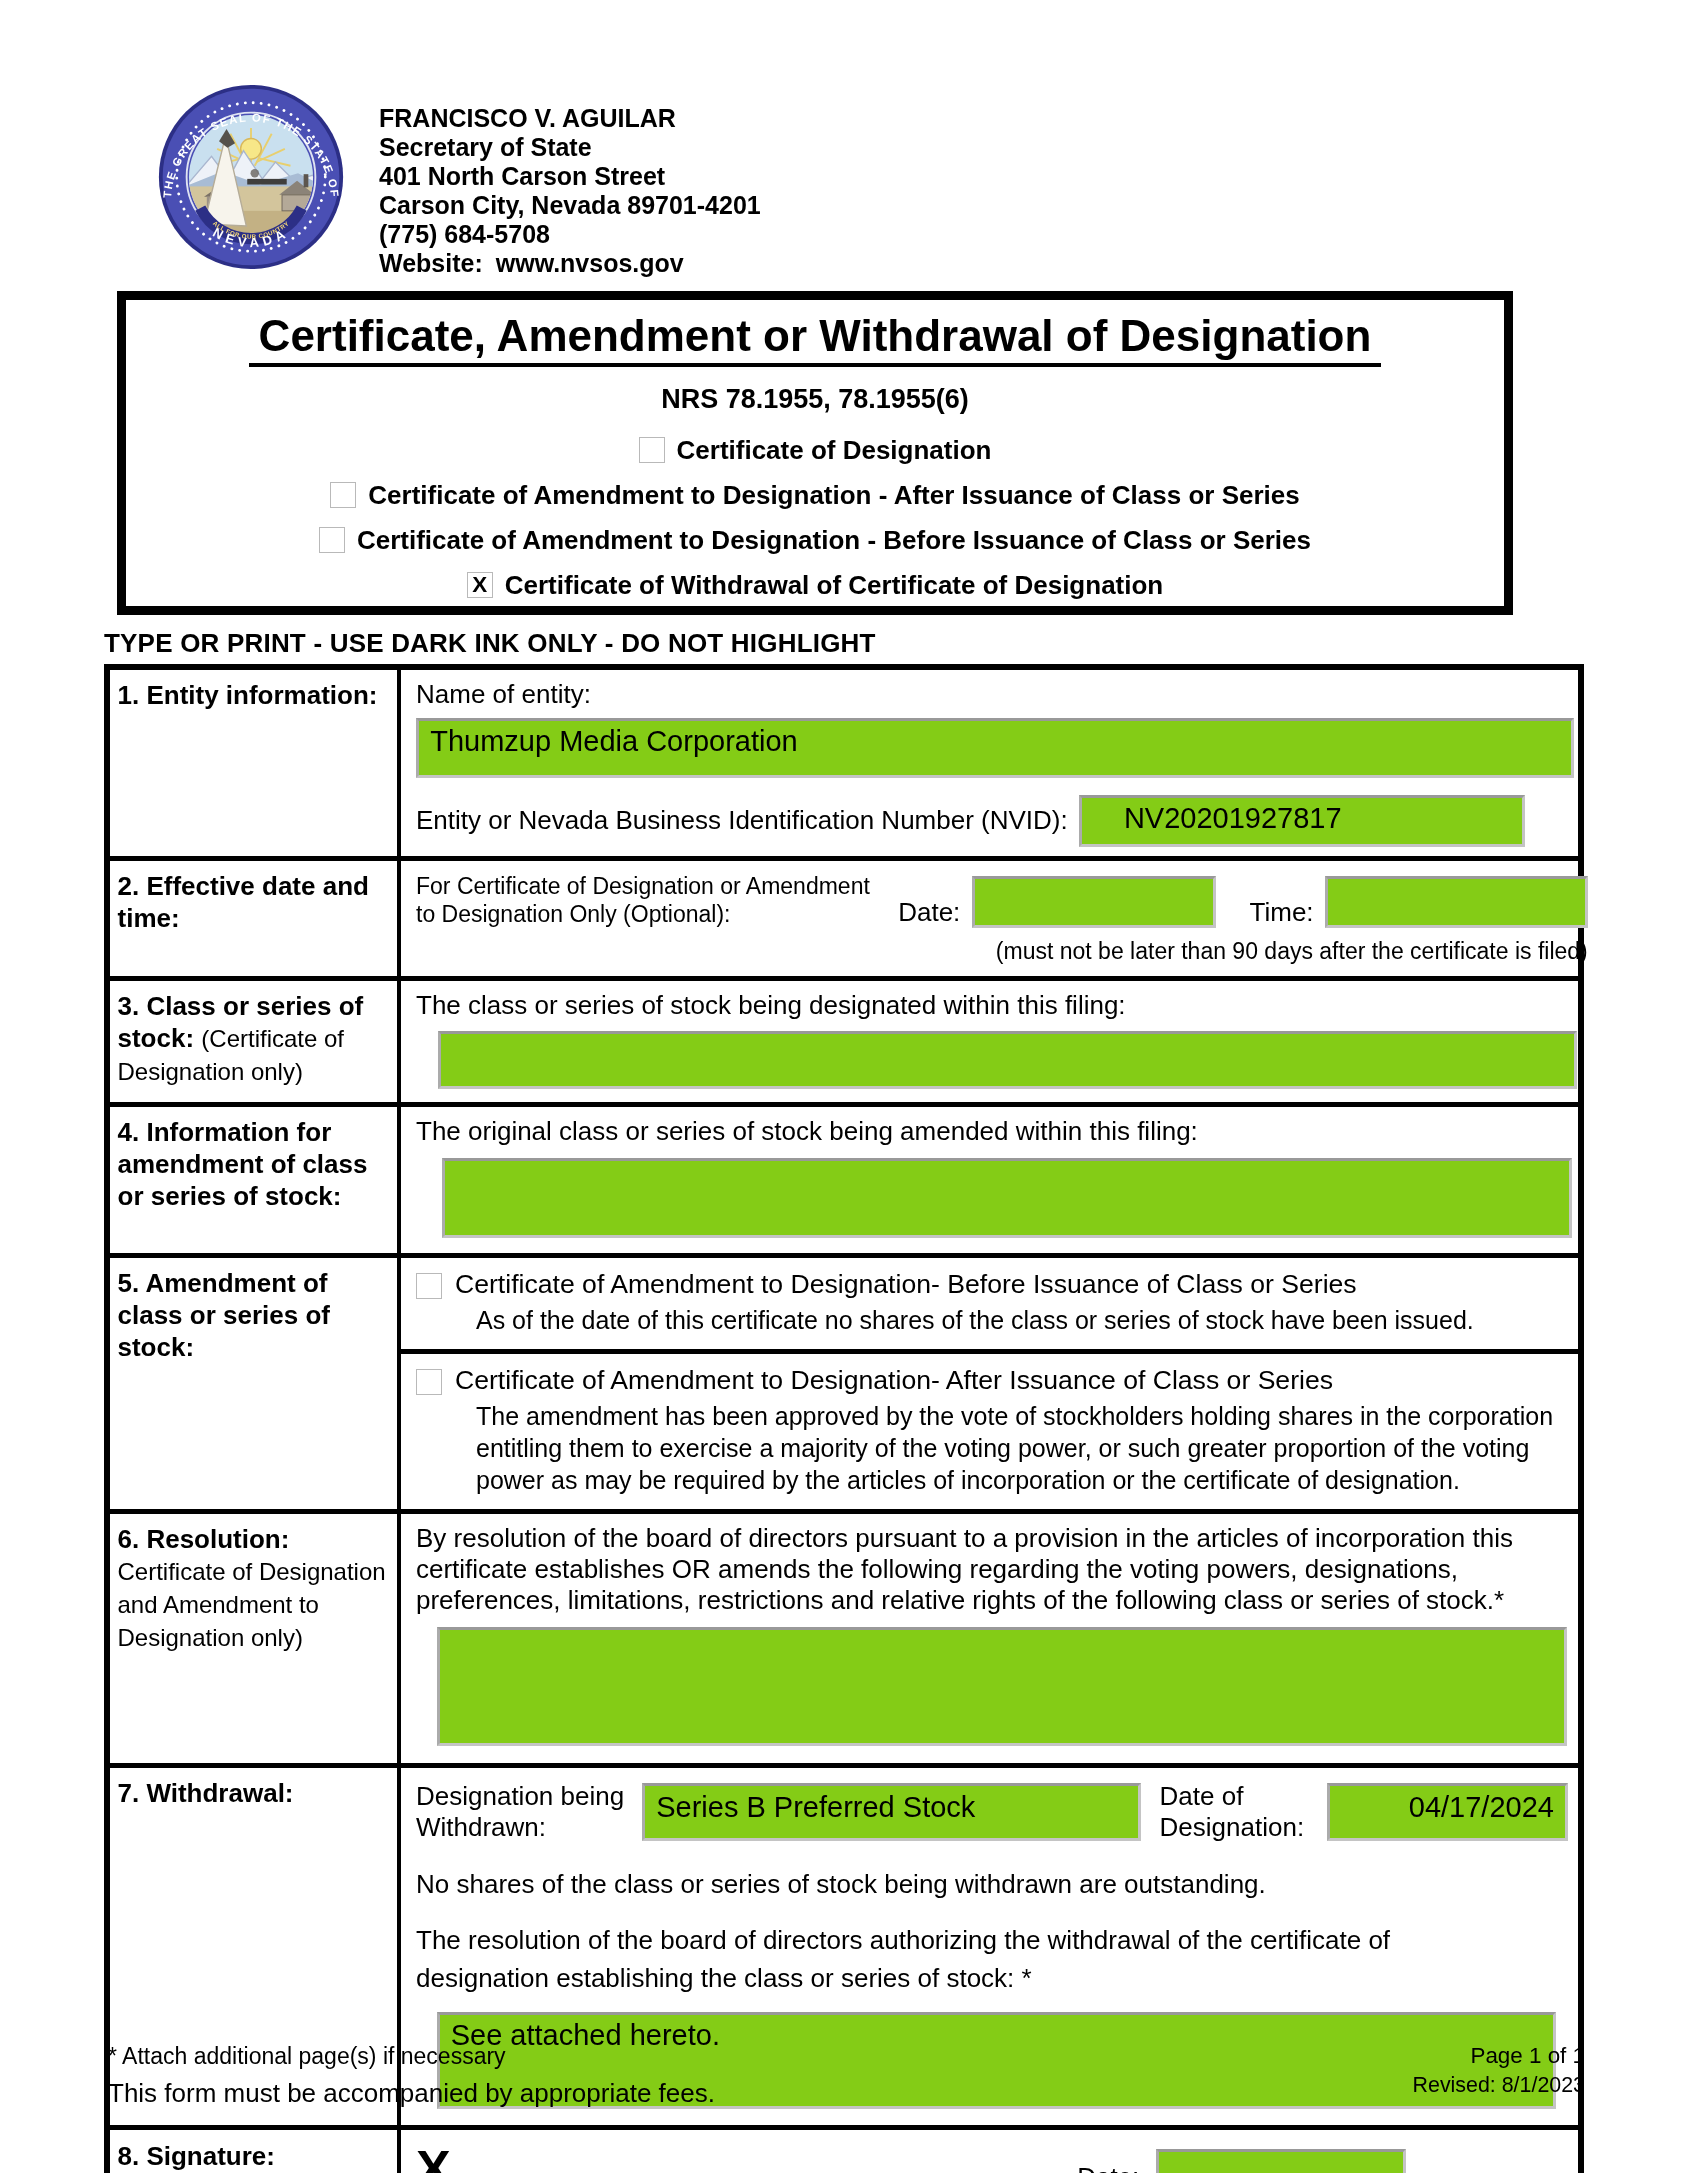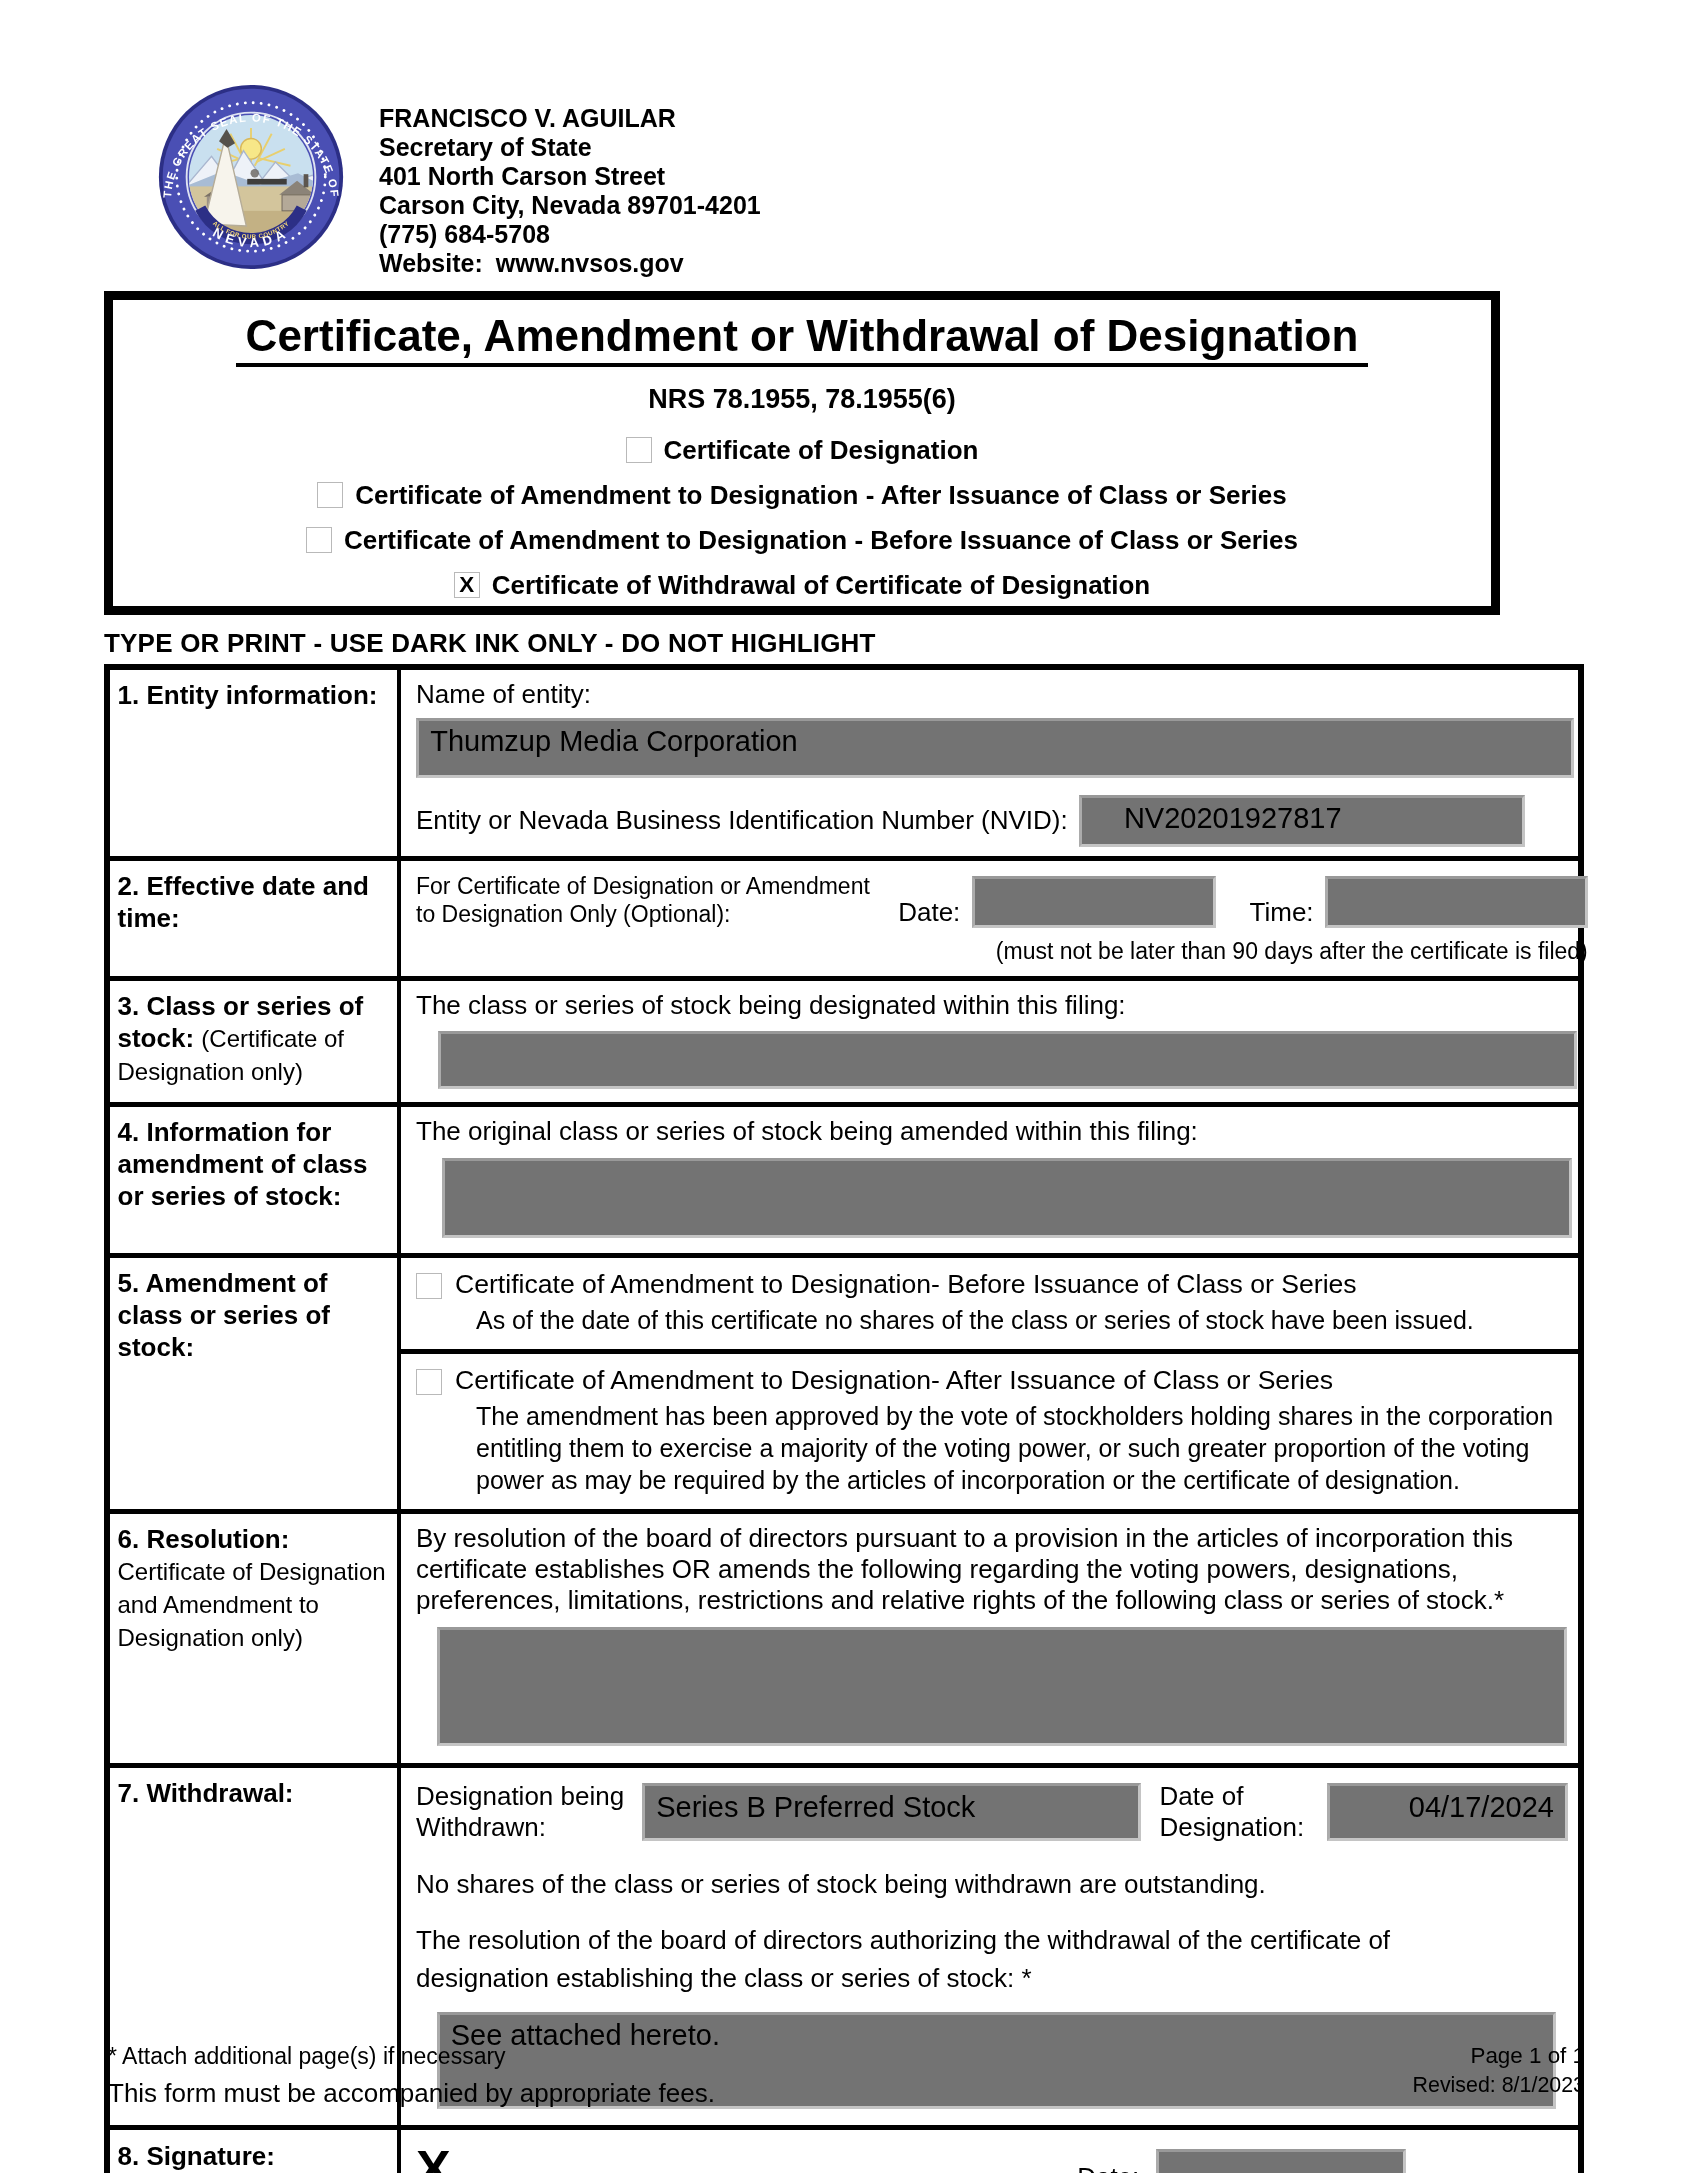--- a/index.html
+++ b/index.html
@@ -7,39 +7,39 @@
     position:relative;width:1688px;height:2174px;background:#fff;color:#000;
     font-family:"Liberation Sans","DejaVu Sans",sans-serif;overflow:hidden;
   }
   b,.b{font-weight:bold;}
   
   .letterhead{position:absolute;top:80px;left:157px;display:flex;align-items:flex-start;z-index:2;}
   .seal{width:188px;height:194px;flex:0 0 auto;}
   .lh-text{margin-left:34px;padding-top:24px;font-weight:bold;font-size:25px;line-height:29px;}
   .lh-web span{margin-right:13px;}
   
-  .title-box{position:absolute;left:104px;top:291px;width:1378px;height:306px;border:9.3px solid #000;background:#fff;}
+  .title-box{position:absolute;left:117px;top:291px;width:1378px;height:306px;border:9.3px solid #000;background:#fff;}
   .form-title{margin:11.2px 0 0 0;text-align:center;font-size:44px;font-weight:bold;}
   .form-title span{border-bottom:4.7px solid #000;padding:0 9.3px 2.8px 9.3px;}
   .statute{text-align:center;font-size:27px;font-weight:bold;margin-top:23px;}
   .cb-list{margin-top:19.6px;display:flex;flex-direction:column;align-items:center;gap:14px;}
   .cb-row{display:flex;align-items:center;gap:12px;font-size:26px;font-weight:bold;}
   .cb-box{width:24px;height:24px;border:1.9px solid #b9b9b9;background:#fff;display:flex;align-items:center;justify-content:center;
           font-size:22.4px;font-weight:bold;line-height:1;flex:0 0 auto;}
   
   .instruction{position:absolute;left:104px;top:628px;font-size:26px;font-weight:bold;letter-spacing:0.2px;}
   
   .formtable{position:absolute;left:104px;top:664px;width:1480px;border:6.5px solid #000;box-sizing:border-box;background:#fff;}
   .frow{display:flex;border-top:5.6px solid #000;}
   .frow:first-child{border-top:none;}
   .fl{width:291px;flex:0 0 auto;border-right:4.7px solid #000;padding:9.3px 7.5px 9.3px 7.5px;font-size:26px;line-height:32px;box-sizing:border-box;}
   .fl .norm{font-weight:normal;font-size:24px;}
   .fr{flex:1 1 auto;padding:9.3px 17px 9.3px 15px;font-size:26px;line-height:31px;box-sizing:border-box;}
   
-  .inp{background:#737373;border:3.7px solid #c4c4c4;border-top-color:#999;border-left-color:#ababab;
+  .inp{background:#84cc16;border:3.7px solid #c4c4c4;border-top-color:#999;border-left-color:#ababab;
        box-sizing:border-box;font-size:29px;padding:5.6px 11.2px;overflow:hidden;white-space:nowrap;}
   
   .r1 .fr{min-height:144px;}
   .inp-entity{width:1158px;height:60px;margin-top:7.5px;}
   .nvid-line{display:flex;align-items:center;margin-top:17px;}
   .inp-nvid{width:446px;height:52px;margin-left:11.2px;flex:0 0 auto;padding-left:42px;}
   .r2 .fr{min-height:79px;padding-top:11.2px;}
   .r2-top{display:flex;align-items:flex-end;}
   .r2-left{width:471px;font-size:23px;line-height:28px;flex:0 0 auto;}
   .r2-datelab{margin:9.3px 0 0 11.2px;flex:0 0 auto;}

